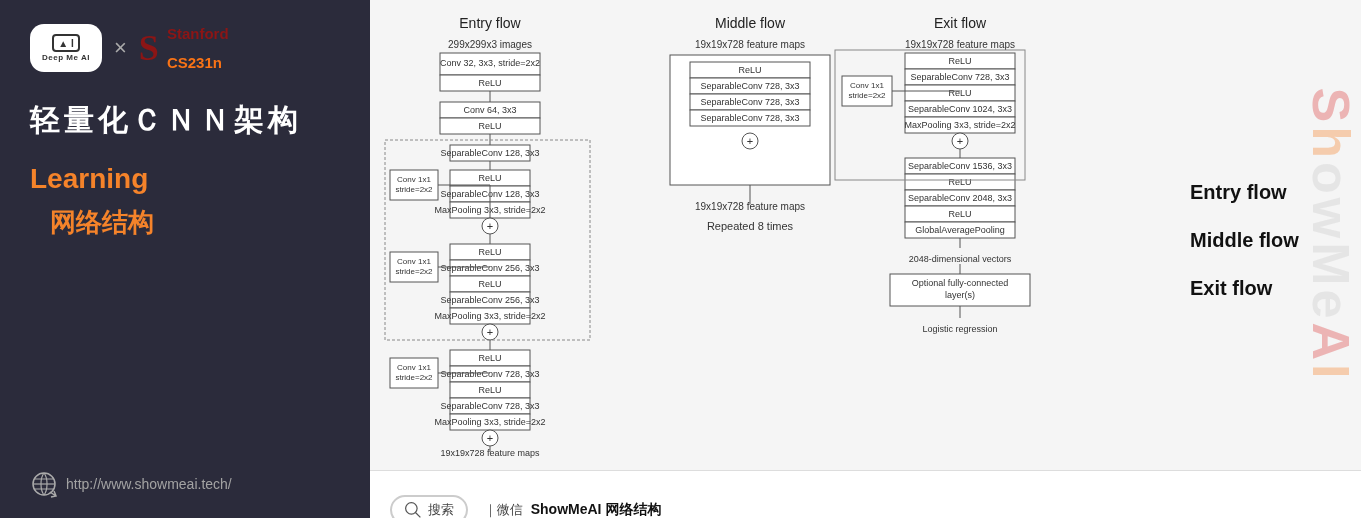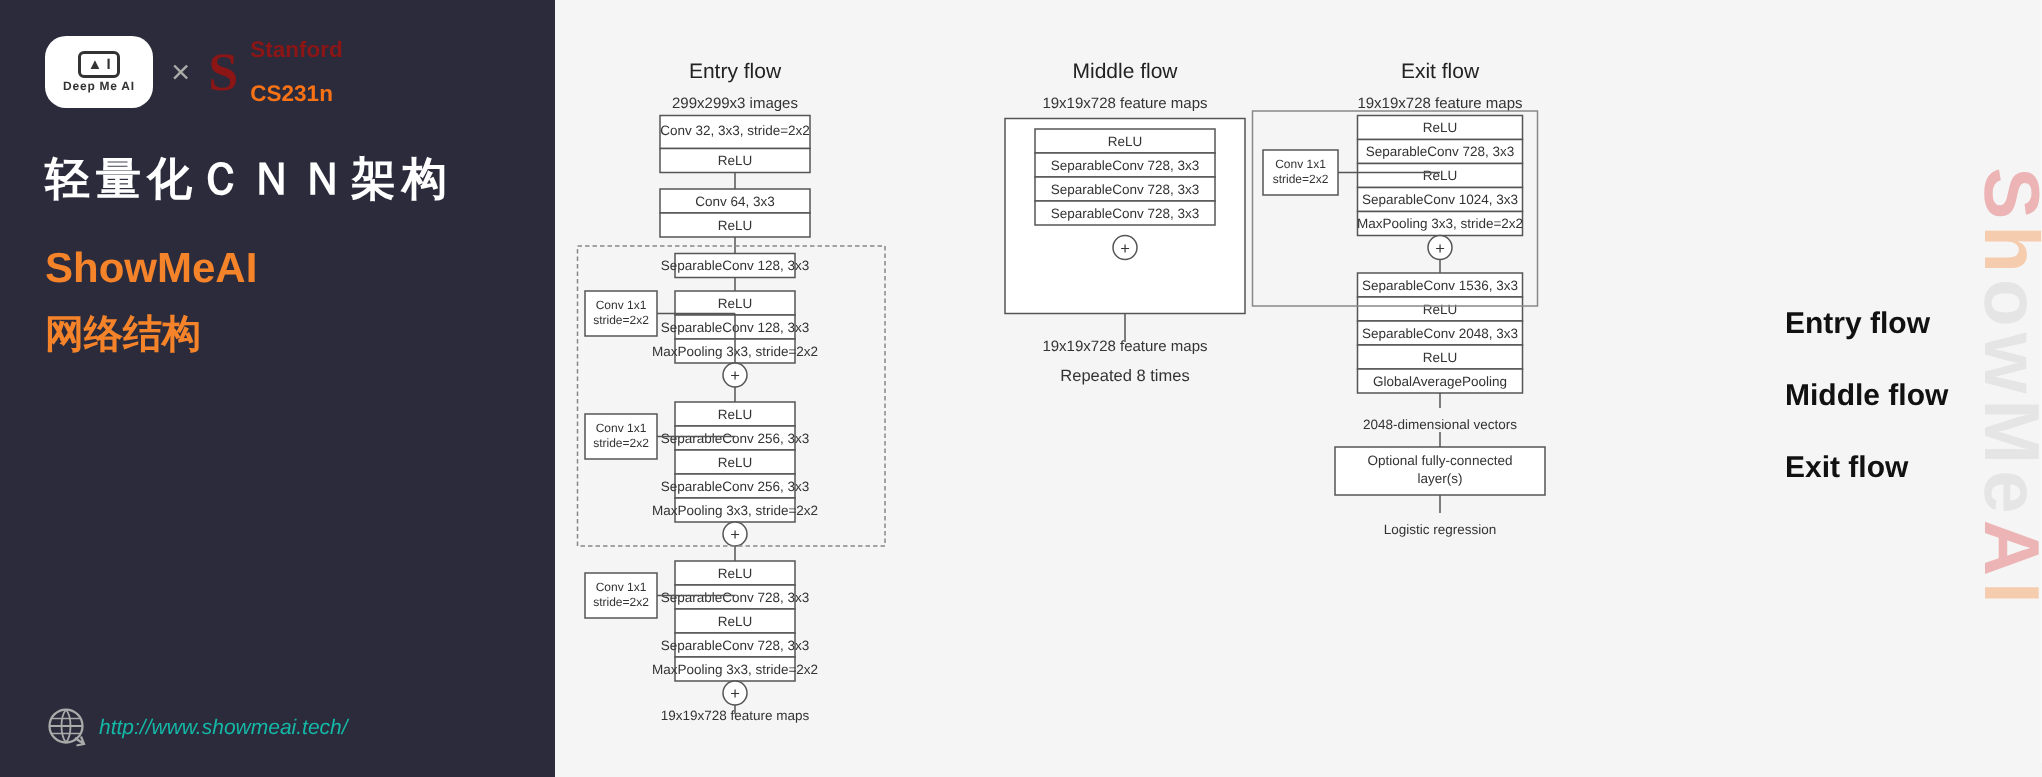--- a/index.html
+++ b/index.html
@@ -115,47 +115,46 @@
       font-weight: bold;
       color: #f5832a;
       margin-bottom: 10px;
     }
 
     .subtitle-cn {
       font-size: 26px;
       font-weight: bold;
       color: #f5832a;
       margin-bottom: auto;
+      margin-left: 20px;
     }
 
     .website-row {
       display: flex;
       align-items: center;
       gap: 8px;
       margin-top: 30px;
     }
     .website-icon {
       width: 28px;
       height: 28px;
     }
     .website-url {
       font-size: 14px;
-      color: #14b8a6;
-      font-style: italic;
+      color: #a3a3a3;
     }
 
     
     .right-panel {
       flex: 1;
       background: #f5f5f5;
       display: flex;
-      flex-direction: row;
+      flex-direction: column;
       position: relative;
       overflow: hidden;
-      align-items: center;
     }
 
     .diagram-area {
       flex: 1;
       display: flex;
       position: relative;
       padding: 10px 0 0 0;
     }
 
     
@@ -277,21 +276,21 @@
       <span class="stanford-s">S</span>
       <div class="stanford-text">
         <span class="stanford-name">Stanford</span>
         <span class="stanford-course">CS231n</span>
       </div>
     </div>
   </div>
 
   <div class="title-cn">轻量化ＣＮＮ架构</div>
 
-  <div class="subtitle-orange">ShowMeAI</div>
+  <div class="subtitle-orange">Learning</div>
   <div class="subtitle-cn">网络结构</div>
 
   <div class="website-row">
     <svg class="website-icon" viewBox="0 0 28 28" fill="none" xmlns="http://www.w3.org/2000/svg">
       <circle cx="14" cy="14" r="11" stroke="#aaa" stroke-width="1.5" fill="none"></circle>
       <path d="M14 3 C10 8 10 20 14 25" stroke="#aaa" stroke-width="1.2" fill="none"></path>
       <path d="M14 3 C18 8 18 20 14 25" stroke="#aaa" stroke-width="1.2" fill="none"></path>
       <line x1="3" y1="14" x2="25" y2="14" stroke="#aaa" stroke-width="1.2"></line>
       <line x1="4" y1="9" x2="24" y2="9" stroke="#aaa" stroke-width="1"></line>
       <line x1="4" y1="19" x2="24" y2="19" stroke="#aaa" stroke-width="1"></line>

